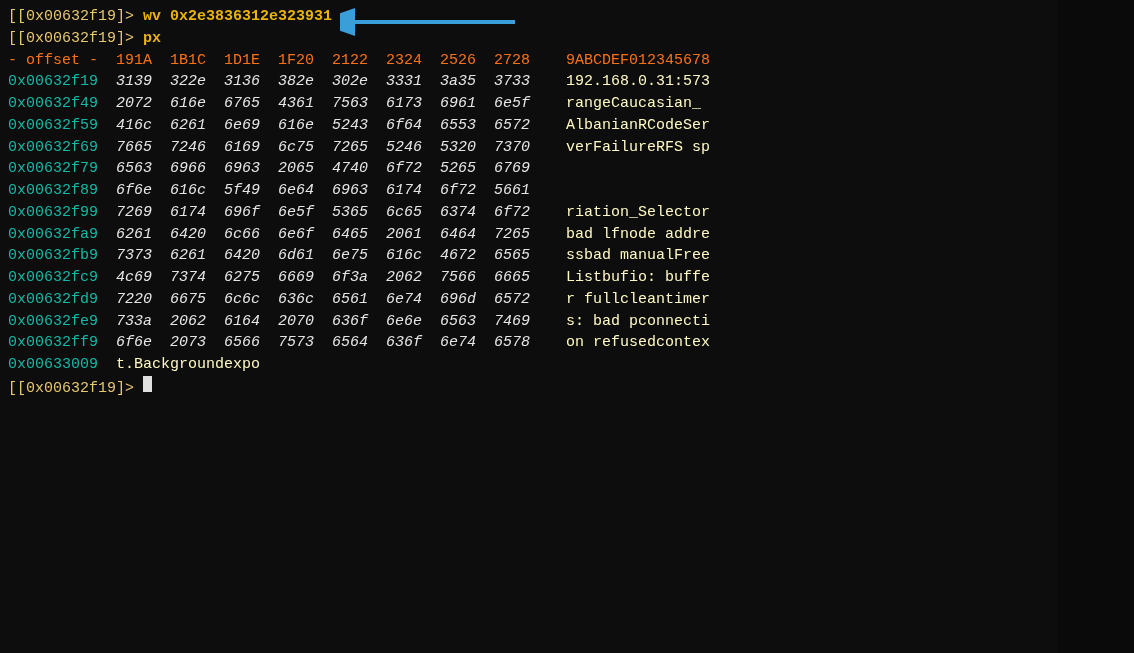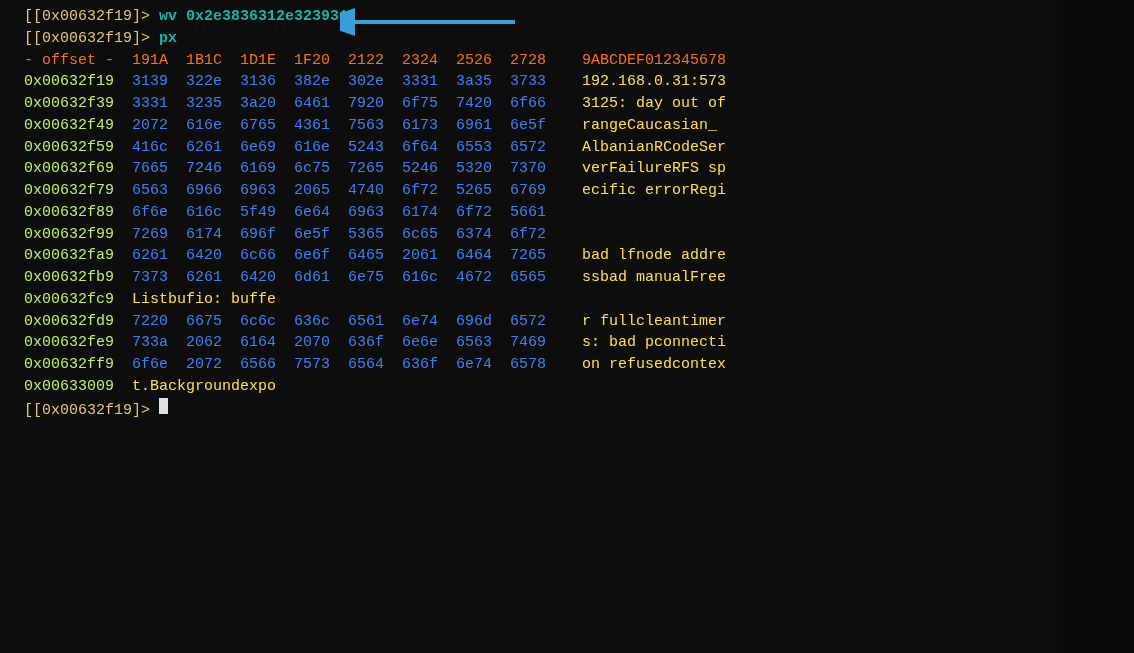--- a/index.html
+++ b/index.html
@@ -9,34 +9,34 @@
       height: 653px;
       overflow: hidden;
       font-family: 'Courier New', Courier, monospace;
       font-size: 15px;
       line-height: 1.45;
     }
     .terminal {
       background: #0d0d0d;
       width: 1057px;
       height: 653px;
-      padding: 6px 24px;
+      padding: 6px 8px;
       position: relative;
     }
     .line {
       display: flex;
       align-items: baseline;
       white-space: pre;
     }
     .prompt { color: #e6c86e; }
-    .cmd { color: #14b8a6; font-weight: bold; }
+    .cmd { color: #eab308; font-weight: bold; }
     .header-row { color: #f97316; }
-    .addr { color: #bef264; }
-    .hex-val { color: #3b82f6; }
-    .ascii-val { color: #fde047; }
+    .addr { color: #14b8a6; }
+    .hex-val { color: #e5e5e5; font-style: italic; }
+    .ascii-val { color: #fef9c3; }
 
     .arrow {
       position: absolute;
       top: 4px;
       left: 340px;
       width: 180px;
       height: 36px;
     }
 
     .cursor {
@@ -70,32 +70,31 @@
   <div class="line">
     <span class="prompt">[[0x00632f19]&gt; </span><span class="cmd">px</span>
   </div>
 
   <div class="line header-row">
     <span>- offset -  191A  1B1C  1D1E  1F20  2122  2324  2526  2728    9ABCDEF012345678</span>
   </div>
 
   <div id="hex-rows">
       <div class="line"><span class="addr">0x00632f19</span><span class="hex-val">  3139  322e  3136  382e  302e  3331  3a35  3733  </span><span class="ascii-val">  192.168.0.31:573</span></div>
-      <div class="line"><span class="addr">0x00632f39</span><span class="hex-val">  3331  3235  3a20  6461  7920  6f75  7420  6f66  </span><span class="ascii-val">  3125: day out of</span></div>
       <div class="line"><span class="addr">0x00632f49</span><span class="hex-val">  2072  616e  6765  4361  7563  6173  6961  6e5f  </span><span class="ascii-val">  rangeCaucasian_</span></div>
       <div class="line"><span class="addr">0x00632f59</span><span class="hex-val">  416c  6261  6e69  616e  5243  6f64  6553  6572  </span><span class="ascii-val">  AlbanianRCodeSer</span></div>
       <div class="line"><span class="addr">0x00632f69</span><span class="hex-val">  7665  7246  6169  6c75  7265  5246  5320  7370  </span><span class="ascii-val">  verFailureRFS sp</span></div>
-      <div class="line"><span class="addr">0x00632f79</span><span class="hex-val">  6563  6966  6963  2065  4740  6f72  5265  6769  </span><span class="ascii-val">  ecific errorRegi</span></div>
+      <div class="line"><span class="addr">0x00632f79</span><span class="hex-val">  6563  6966  6963  2065  4740  6f72  5265  6769  </span></div>
       <div class="line"><span class="addr">0x00632f89</span><span class="hex-val">  6f6e  616c  5f49  6e64  6963  6174  6f72  5661  </span></div>
-      <div class="line"><span class="addr">0x00632f99</span><span class="hex-val">  7269  6174  696f  6e5f  5365  6c65  6374  6f72  </span></div>
+      <div class="line"><span class="addr">0x00632f99</span><span class="hex-val">  7269  6174  696f  6e5f  5365  6c65  6374  6f72  </span><span class="ascii-val">  riation_Selector</span></div>
       <div class="line"><span class="addr">0x00632fa9</span><span class="hex-val">  6261  6420  6c66  6e6f  6465  2061  6464  7265  </span><span class="ascii-val">  bad lfnode addre</span></div>
       <div class="line"><span class="addr">0x00632fb9</span><span class="hex-val">  7373  6261  6420  6d61  6e75  616c  4672  6565  </span><span class="ascii-val">  ssbad manualFree</span></div>
-      <div class="line"><span class="addr">0x00632fc9</span><span class="ascii-val">  Listbufio: buffe</span></div>
+      <div class="line"><span class="addr">0x00632fc9</span><span class="hex-val">  4c69  7374  6275  6669  6f3a  2062  7566  6665  </span><span class="ascii-val">  Listbufio: buffe</span></div>
       <div class="line"><span class="addr">0x00632fd9</span><span class="hex-val">  7220  6675  6c6c  636c  6561  6e74  696d  6572  </span><span class="ascii-val">  r fullcleantimer</span></div>
       <div class="line"><span class="addr">0x00632fe9</span><span class="hex-val">  733a  2062  6164  2070  636f  6e6e  6563  7469  </span><span class="ascii-val">  s: bad pconnecti</span></div>
-      <div class="line"><span class="addr">0x00632ff9</span><span class="hex-val">  6f6e  2072  6566  7573  6564  636f  6e74  6578  </span><span class="ascii-val">  on refusedcontex</span></div>
+      <div class="line"><span class="addr">0x00632ff9</span><span class="hex-val">  6f6e  2073  6566  7573  6564  636f  6e74  6578  </span><span class="ascii-val">  on refusedcontex</span></div>
       <div class="line"><span class="addr">0x00633009</span><span class="ascii-val">  t.Backgroundexpo</span></div>
     </div>
 
   <div class="line">
     <span class="prompt">[[0x00632f19]&gt; </span><span class="cursor"></span>
   </div>
 </div>
 
 </body></html>

